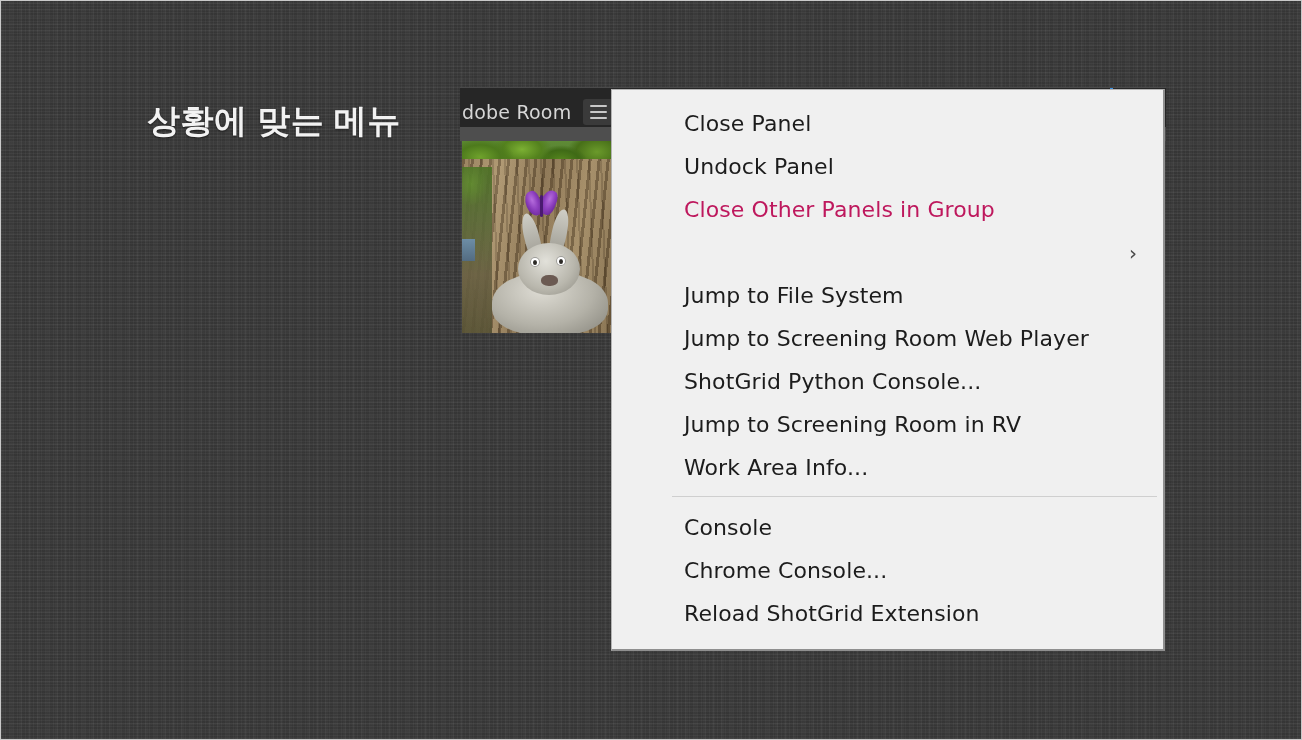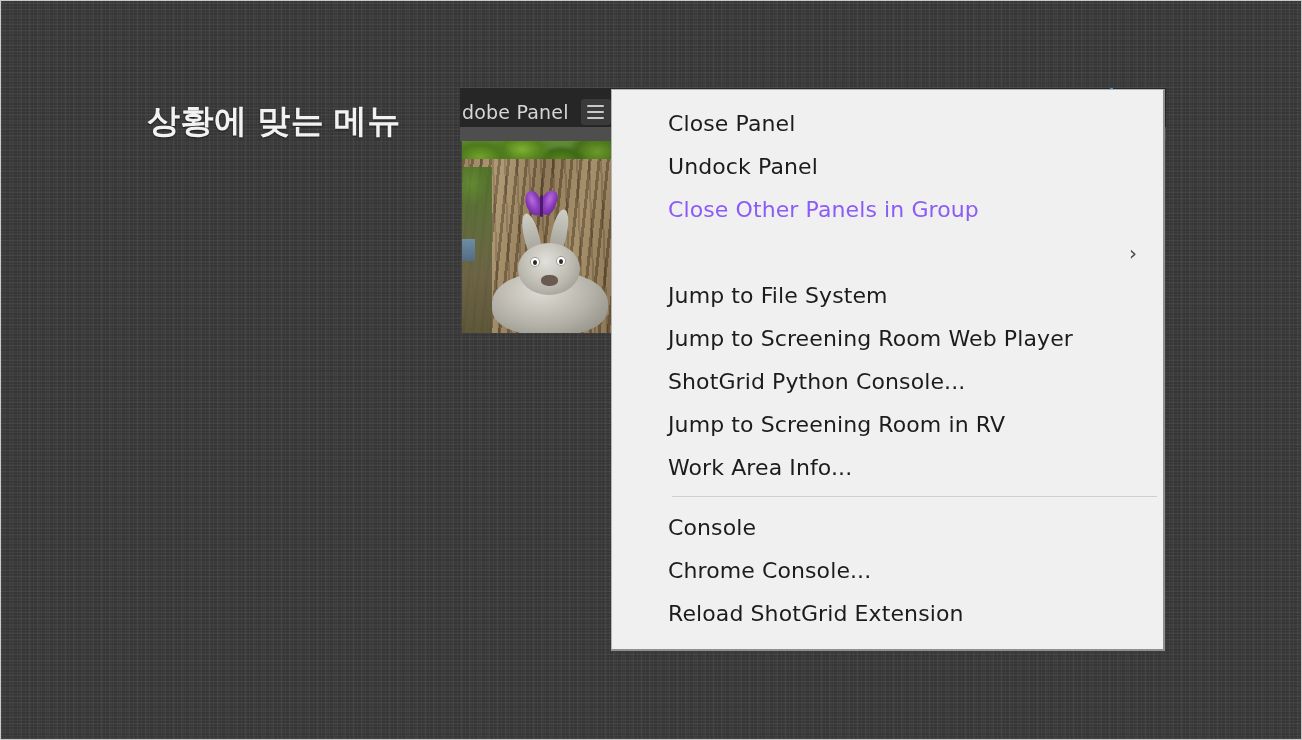--- a/index.html
+++ b/index.html
@@ -196,27 +196,27 @@
     border-right:2px solid #8f8f8f;
     border-bottom:2px solid #8f8f8f;
     padding:12px 0 14px 0;
     font-family:"DejaVu Sans", sans-serif;
   }
   .menu-item {
     position:relative;
     height:43px;
     display:flex;
     align-items:center;
-    padding-left:56px;
+    padding-left:72px;
     font-size:22px;
     color:#1c1c1c;
     letter-spacing:.1px;
     white-space:nowrap;
   }
-  .menu-item.disabled { color:#8b5cf6; }
+  .menu-item.disabled { color:#be185d; }
   .menu-item .submenu-arrow {
     position:absolute;
     right:26px;
     font-size:20px;
     color:#4a4a4a;
     line-height:1;
   }
   .menu-sep {
     height:1px;
     background:#cfcfcf;
@@ -230,21 +230,21 @@
 
   <div id="caption">상황에 맞는 메뉴</div>
 
   <div id="panel-window">
 
     <div id="panel-toolbar">
       <div id="blue-accent"></div>
     </div>
 
     <div id="panel-titlebar">
-      <div id="panel-title">dobe Panel</div>
+      <div id="panel-title">dobe Room</div>
       <div id="hamburger-button">
         <span class="bar"></span>
         <span class="bar"></span>
         <span class="bar"></span>
       </div>
     </div>
 
     <div id="panel-subbar"></div>
 
     <div id="thumbnail">

